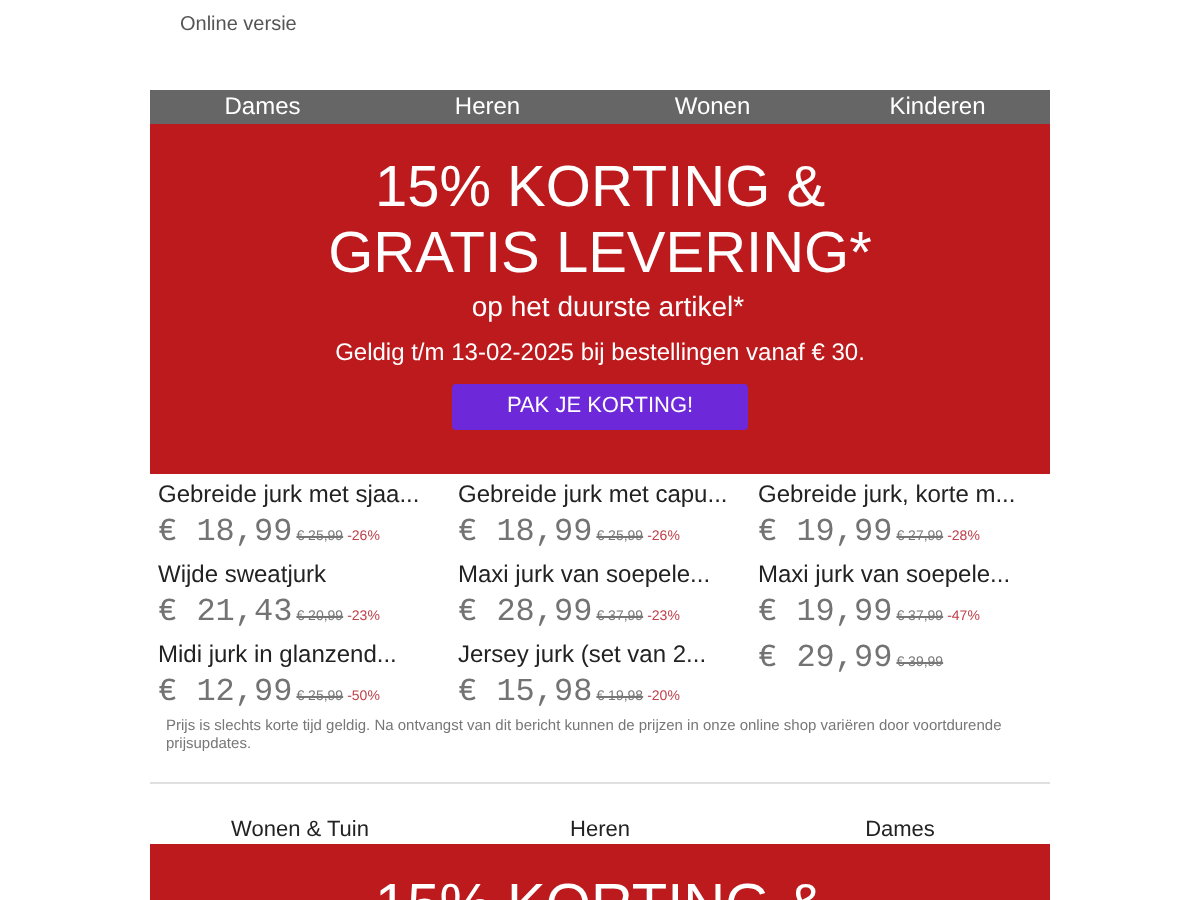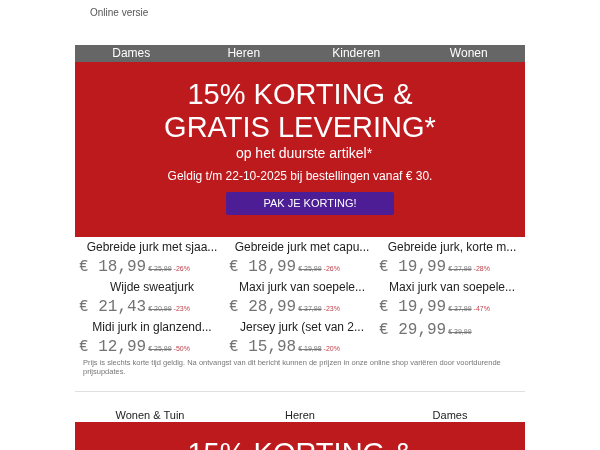--- a/index.html
+++ b/index.html
@@ -8,25 +8,25 @@
 
   .online-link { position: absolute; left: 90px; top: 7px; font-size: 10px; color: #555; }
 
   .nav { position: absolute; left: 75px; top: 45px; width: 450px; height: 17px; background: #666666; display: flex; }
   .nav a { flex: 1; text-align: center; color: #ffffff; font-size: 12px; line-height: 17px; text-decoration: none; }
 
   .hero { position: absolute; left: 75px; top: 62px; width: 450px; height: 175px; background: #bd1a1e; color: #ffffff; text-align: center; }
   .hero .h1 { position: absolute; left: 0; right: 0; top: 16px; font-size: 29px; line-height: 33px; }
   .hero .sub { position: absolute; left: 0; right: 16px; top: 83px; font-size: 14px; padding-left: 24px; }
   .hero .valid { position: absolute; left: 0; right: 0; top: 107px; font-size: 12px; }
-  .hero .btn { position: absolute; left: 151px; top: 130px; width: 168px; height: 23px; background: #4c1d95; border-radius: 2px; color: #ffffff; font-size: 11px; line-height: 23px; text-decoration: none; display: block; }
+  .hero .btn { position: absolute; left: 151px; top: 130px; width: 148px; height: 23px; background: #6d28d9; border-radius: 2px; color: #ffffff; font-size: 11px; line-height: 23px; text-decoration: none; display: block; }
 
   .grid { position: absolute; left: 75px; top: 238px; width: 450px; display: grid; grid-template-columns: 150px 150px 150px; }
   .prod { padding-left: 4px; height: 40px; text-decoration: none; display: block; }
-  .prod .name { font-size: 12px; color: #222; line-height: 16px; margin-top: 1px; white-space: nowrap; overflow: hidden; text-align: center; }
+  .prod .name { font-size: 12px; color: #222; line-height: 16px; margin-top: 1px; white-space: nowrap; overflow: hidden; }
   .prod .prices { margin-top: 4px; line-height: 14px; white-space: nowrap; }
   .prod .price { font-size: 16px; color: #737373; font-family: Liberation Mono, monospace; }
   .prod .old { font-size: 7px; color: #777; text-decoration: line-through; margin-left: 2px; }
   .prod .disc { font-size: 7px; color: #c0404a; margin-left: 2px; }
 
   .disclaimer { position: absolute; left: 83px; top: 358px; width: 430px; font-size: 7.5px; line-height: 9px; color: #777; }
 
   .divider { position: absolute; left: 75px; top: 391px; width: 450px; height: 1px; background: #e0e0e0; }
 
   .nav2 { position: absolute; left: 75px; top: 408px; width: 450px; height: 14px; display: flex; }
@@ -36,31 +36,31 @@
   .hero2 .h1 { position: absolute; left: 0; right: 0; top: 15px; font-size: 29px; line-height: 33px; }
 </style>
 </head>
 <body>
 
 <a class="online-link">Online versie</a>
 
 <nav class="nav">
   <a>Dames</a>
   <a>Heren</a>
+  <a>Wonen</a>
   <a>Kinderen</a>
-  <a>Wonen</a>
 </nav>
 
 <section class="hero">
   <div class="h1">
     <div>15% KORTING &amp;</div>
     <div>GRATIS LEVERING*</div>
   </div>
   <div class="sub">op het duurste artikel*</div>
-  <div class="valid">Geldig t/m 22-10-2025 bij bestellingen vanaf € 30.</div>
+  <div class="valid">Geldig t/m 13-02-2025 bij bestellingen vanaf € 30.</div>
   <a class="btn">PAK JE KORTING!</a>
 </section>
 
 <section class="grid">
   <a class="prod">
     <div class="name">Gebreide jurk met sjaa...</div>
     <div class="prices"><span class="price">€ 18,99</span><span class="old">€ 25,99</span><span class="disc">-26%</span></div>
   </a>
   <a class="prod">
     <div class="name">Gebreide jurk met capu...</div>

